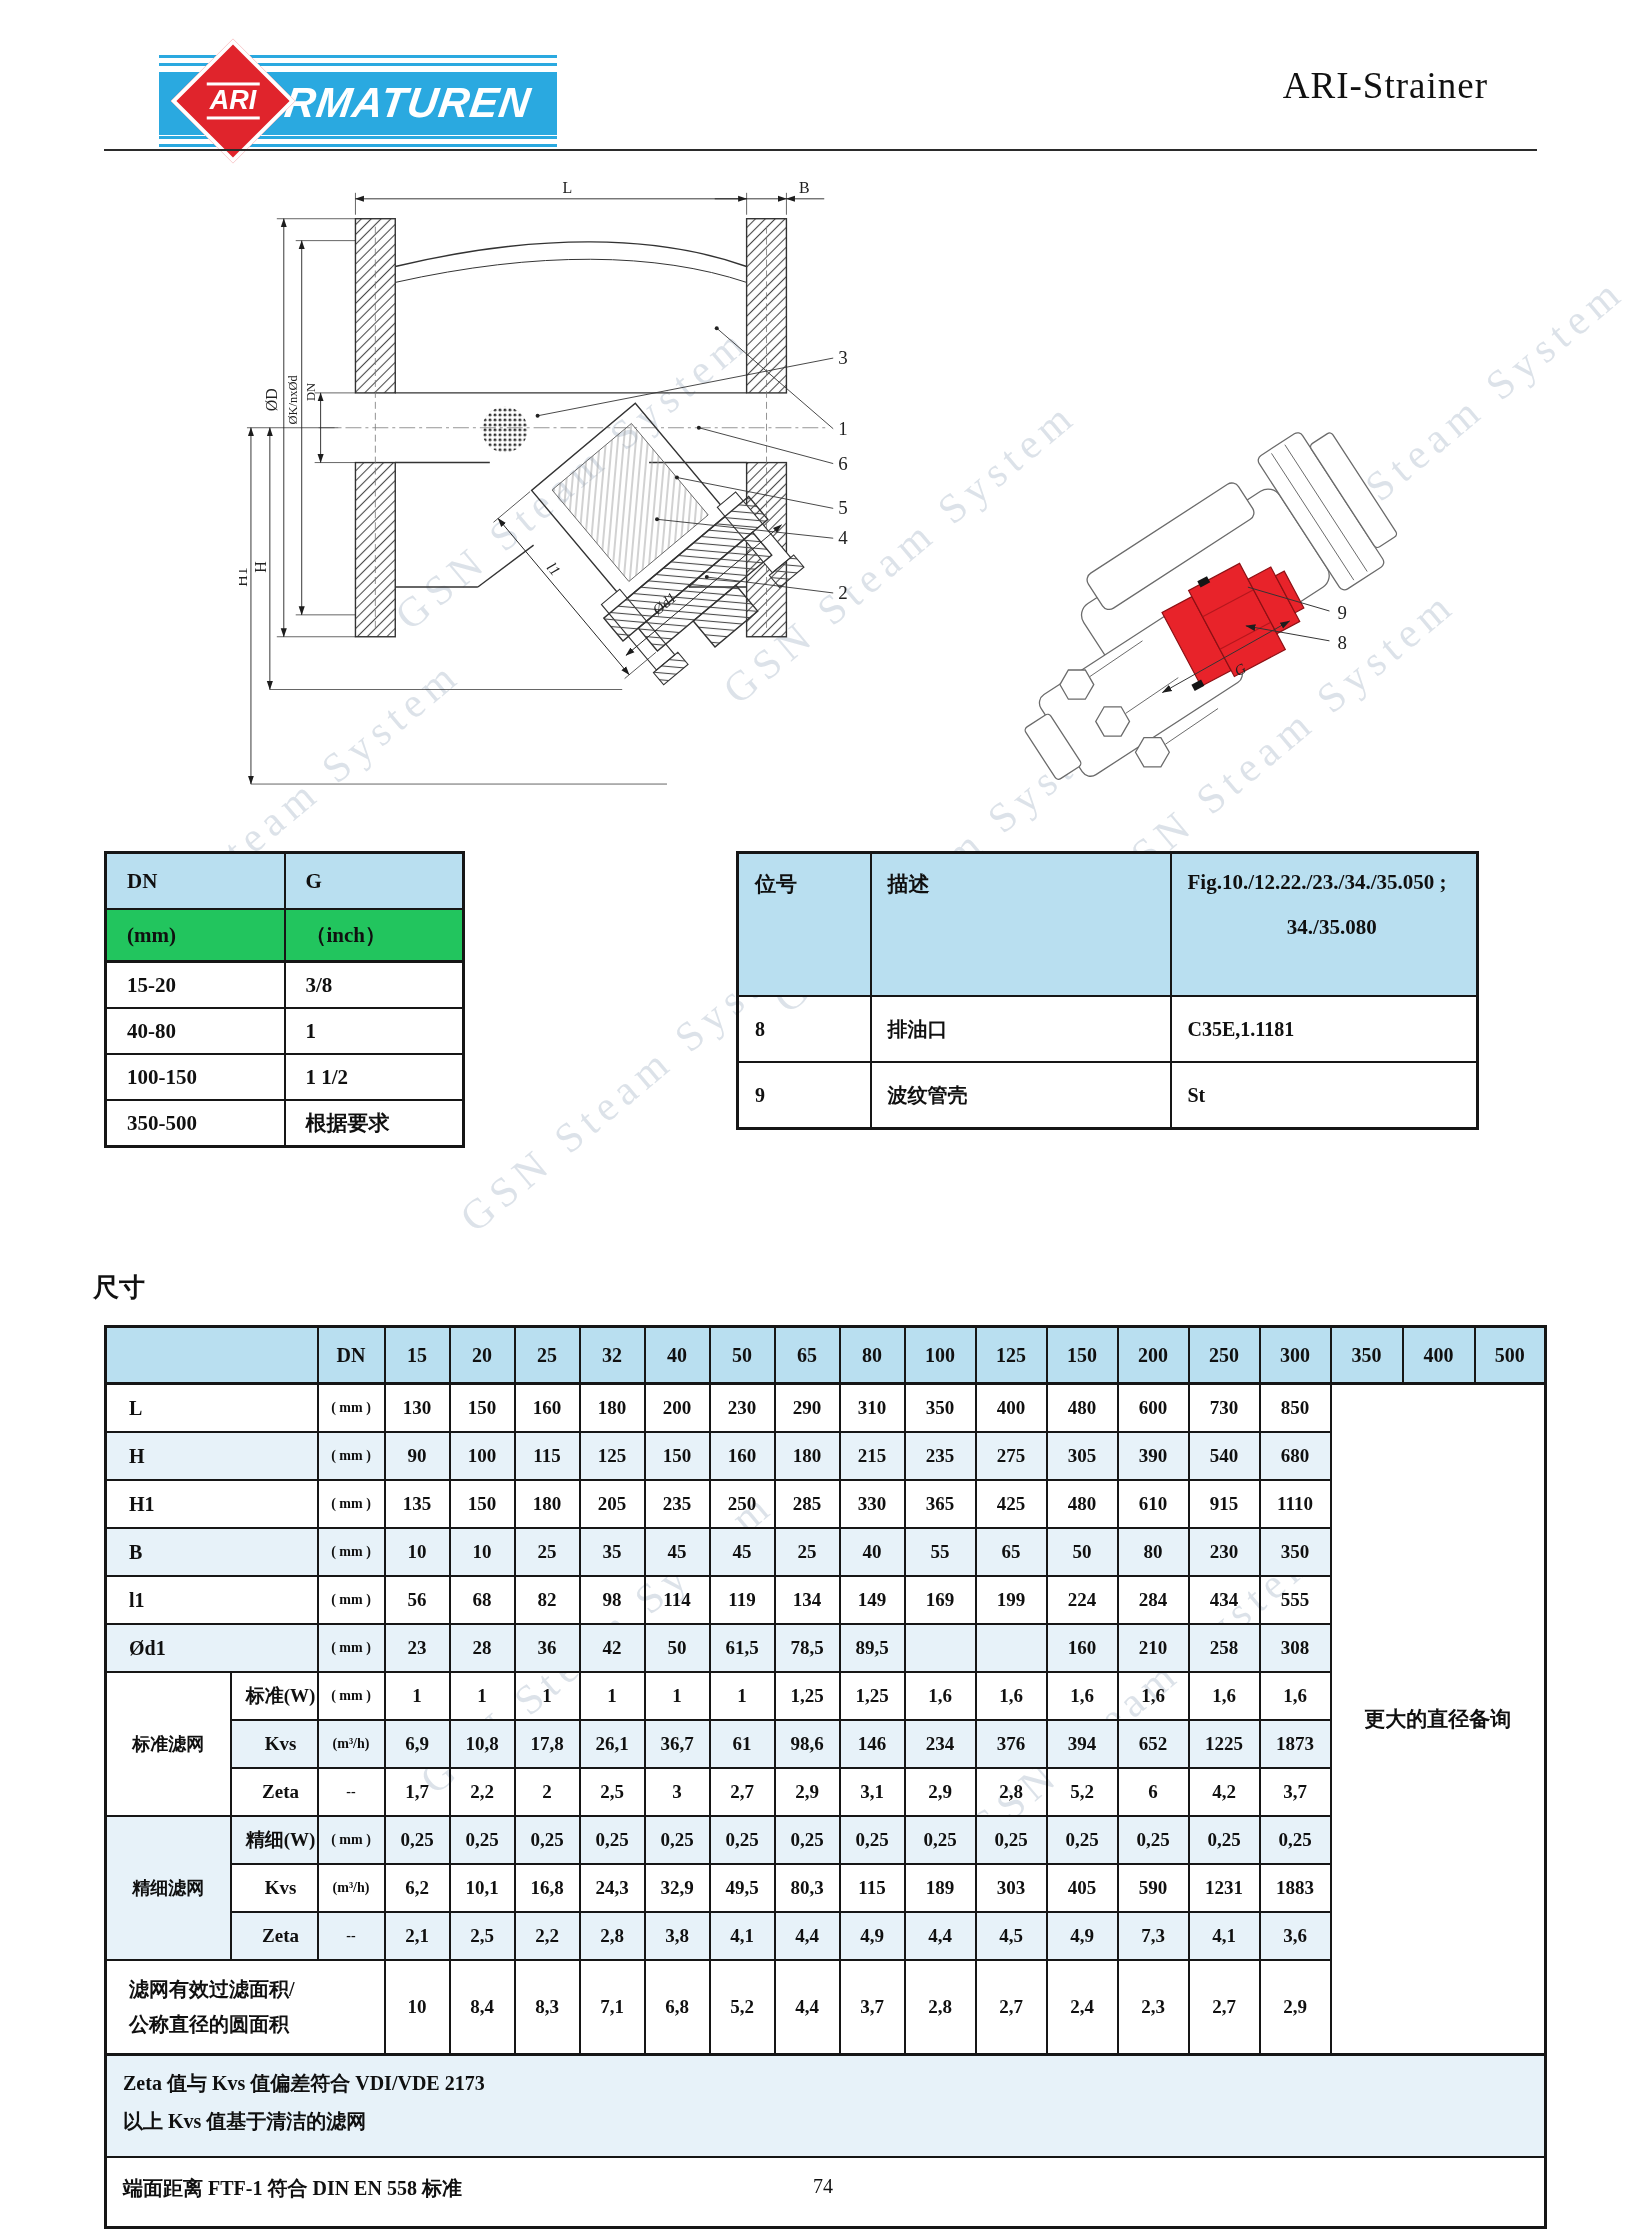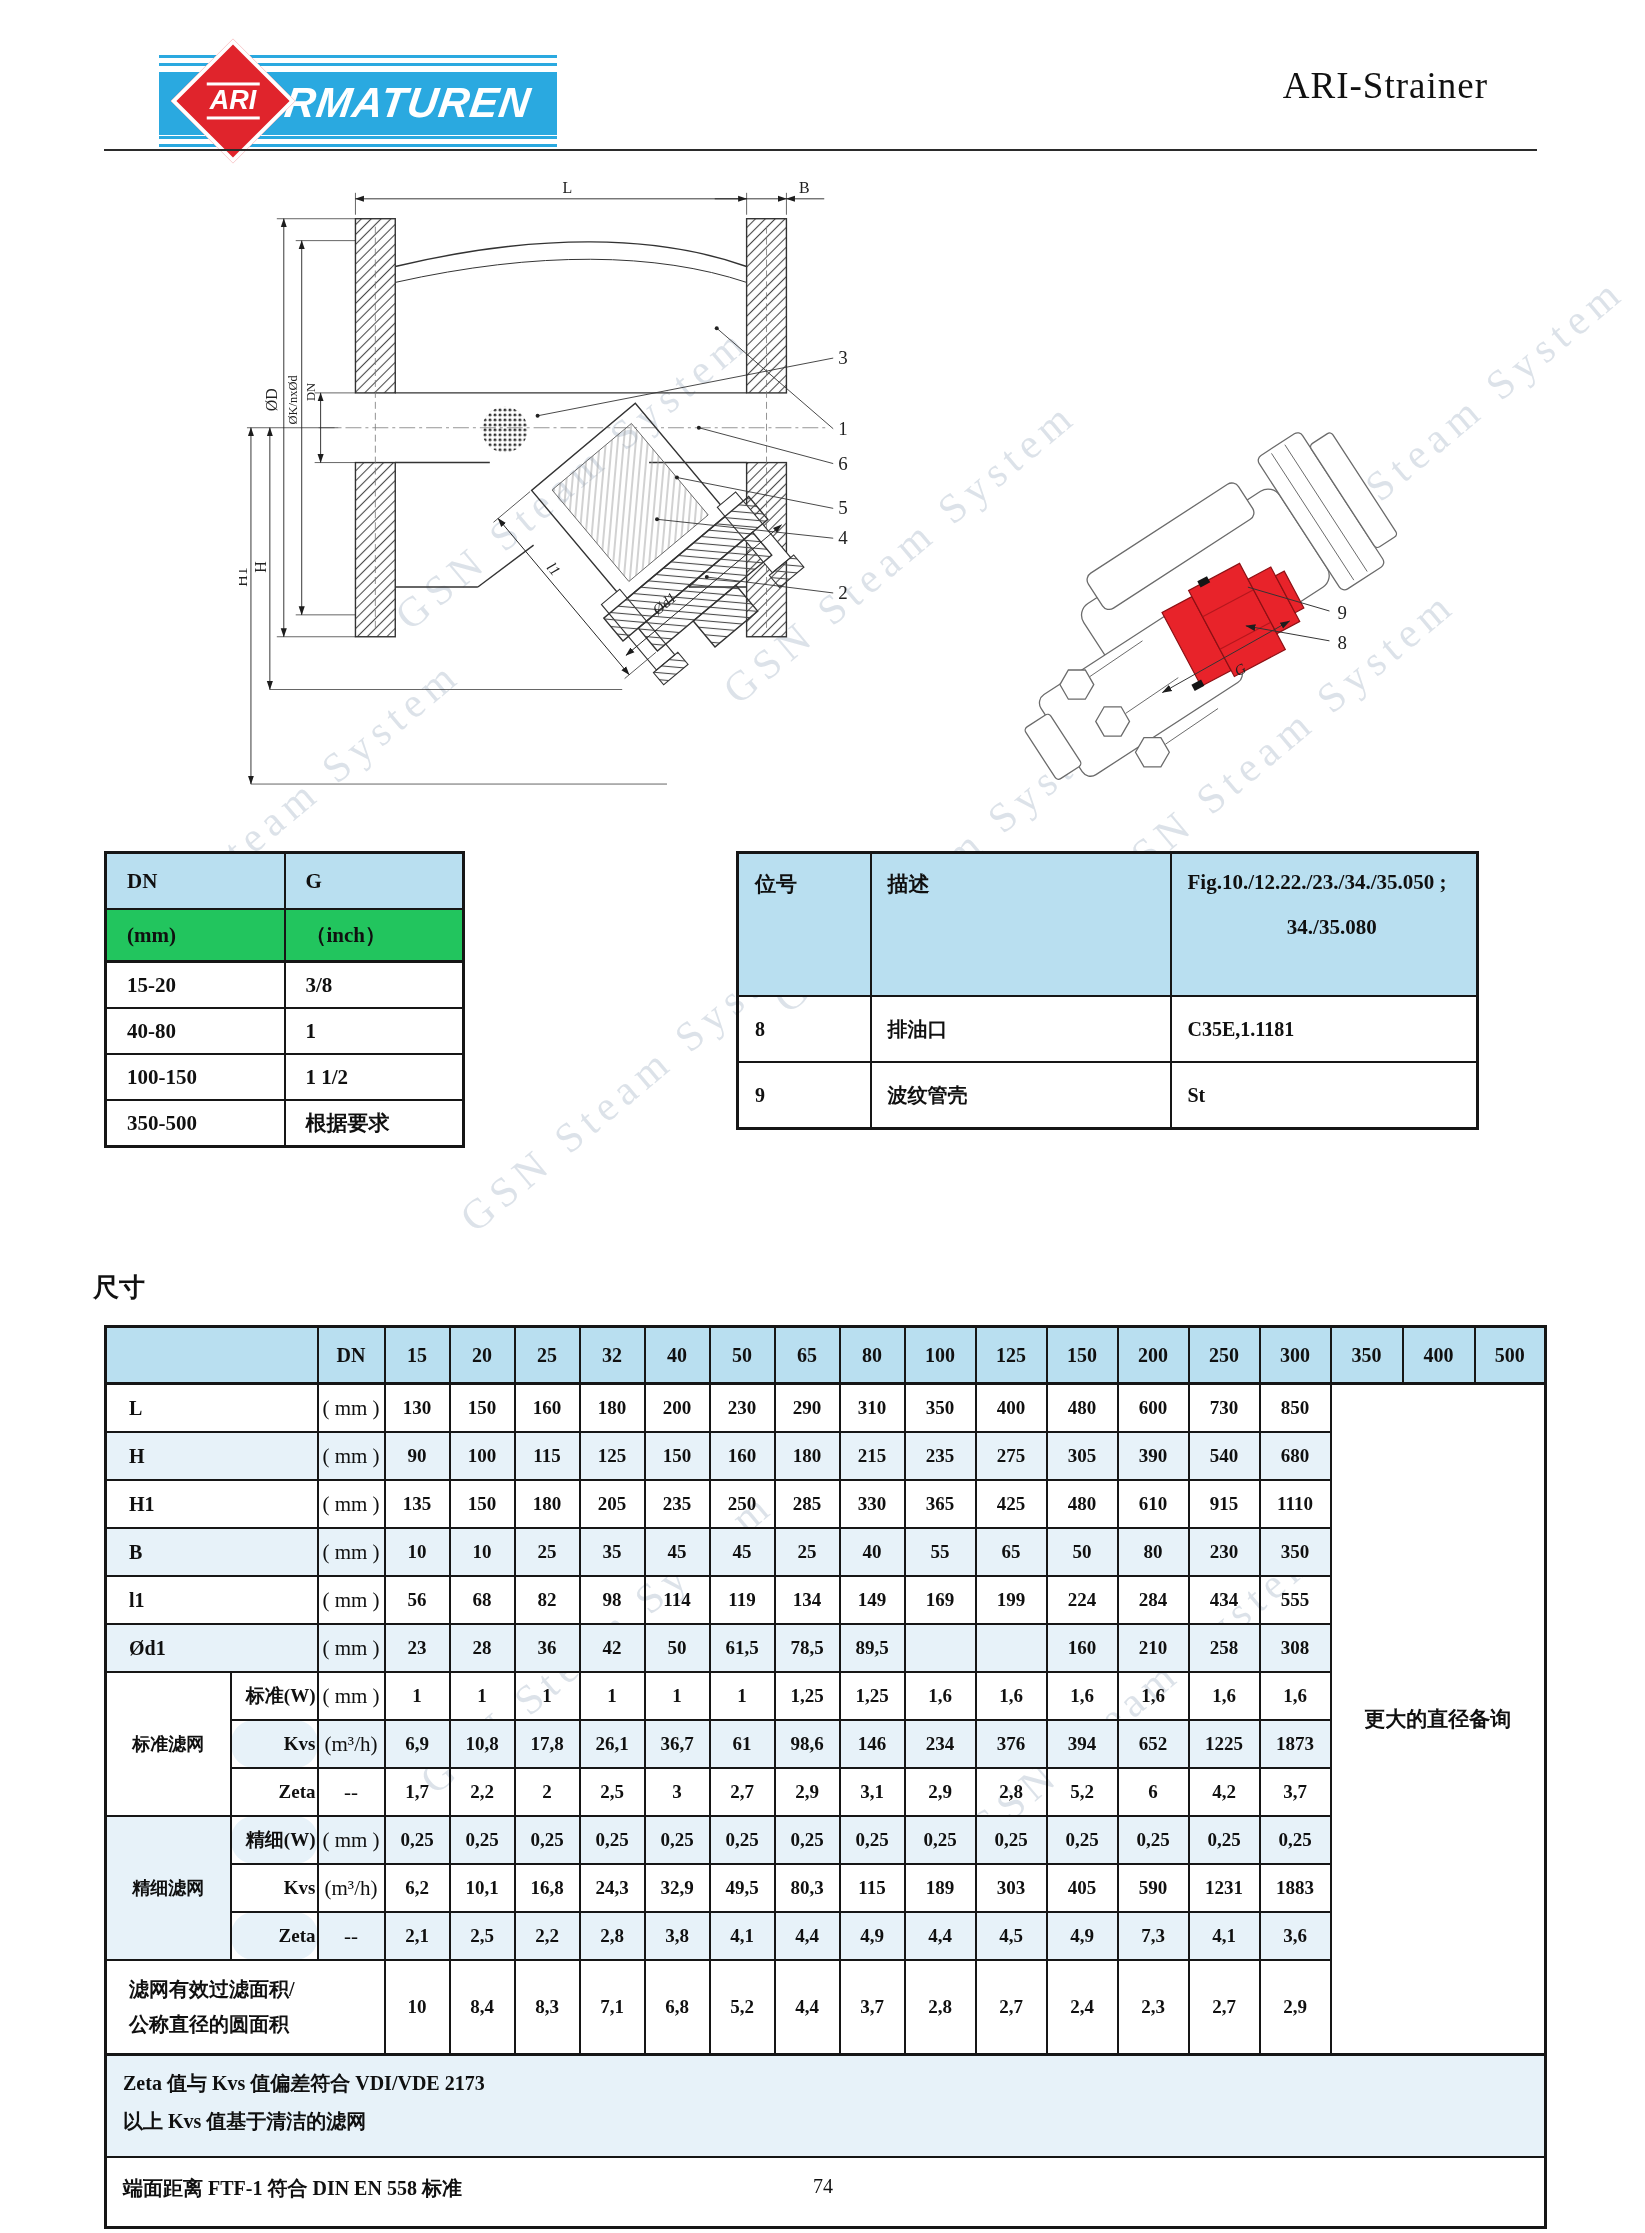--- a/index.html
+++ b/index.html
@@ -59,23 +59,23 @@
   #parts th{height:125px;vertical-align:top;padding:16px 0 0 16px;text-align:left;font-size:21px;}
   #parts td{height:62px;text-align:left;padding-left:16px;font-size:20px;}
   #parts .fig2{text-align:center;margin-top:20px;}
 
   
   .section-title{position:absolute;left:93px;top:1270px;font-size:26px;font-weight:bold;z-index:1;text-align:center;}
   #dims{left:104px;top:1325px;width:1434px;}
   #dims th{height:52px;font-size:20px;text-align:center;border-bottom-width:3px;}
   #dims td{height:44px;font-size:19px;text-align:center;}
   #dims td.row-label{font-size:20px;text-align:left;padding-left:22px;}
-  #dims td.sub-label{text-align:right;padding-left:14px;font-size:19px;border-radius:23px;}
+  #dims td.sub-label{text-align:center;padding-left:14px;font-size:19px;}
   #dims td.group-cell{font-size:18px;padding:0 2px;}
-  #dims td.unit{font-weight:normal;font-size:21px;}
+  #dims td.unit{font-weight:bold;font-size:14px;}
   #dims tr.h2x td{height:90px;}
   #dims td.wide2 div{line-height:1.75;}
   #dims td.merged-note{font-size:21px;vertical-align:middle;background:#fff;}
   #dims tfoot td{text-align:left;padding:8px 0 16px 16px;font-size:20px;}
   #dims tfoot tr.first td{border-top-width:3px;background:#e7f2f9;}
   #dims tfoot tr.first div{line-height:1.9;}
 
   .page-num{position:absolute;left:0;right:0;top:2175px;text-align:center;font-size:20px;z-index:1;}
 </style>
 </head>

